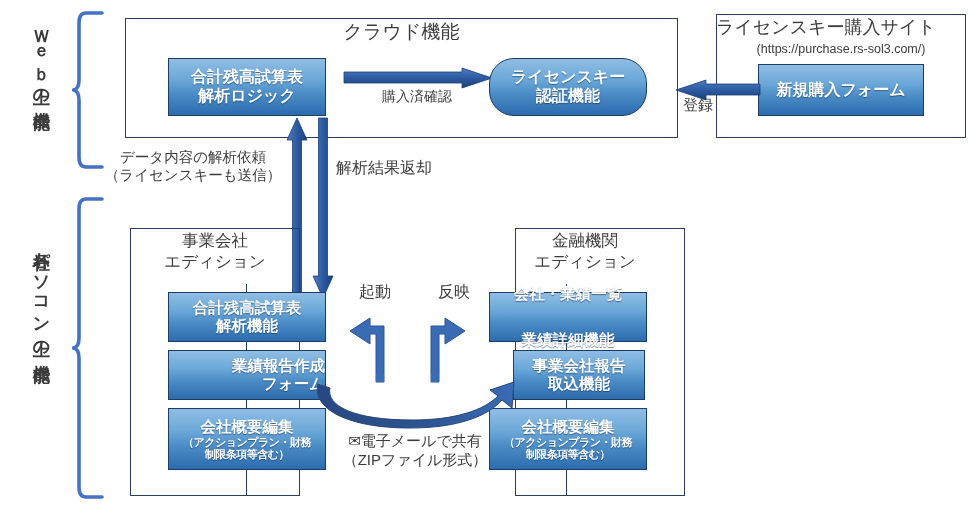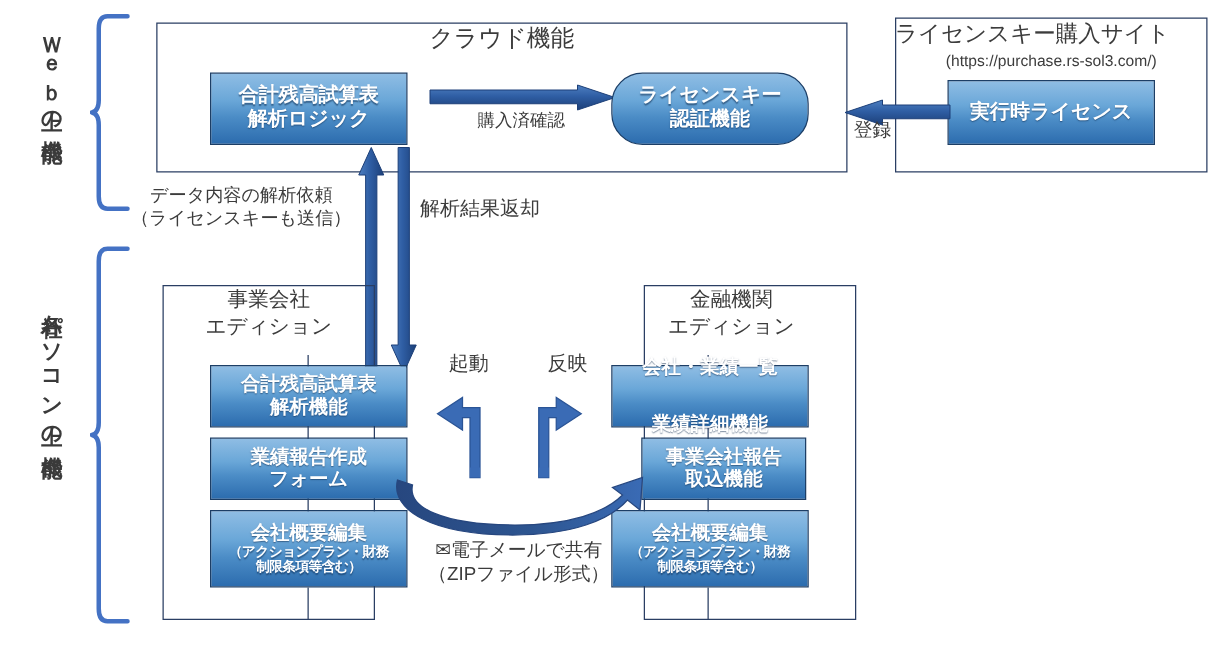--- a/index.html
+++ b/index.html
@@ -122,21 +122,21 @@
   <div class="pbox" style="left:489px;top:58px;width:158px;height:58px;font-size:16px;border-radius:25px;">
     <span>ライセンスキー</span>
     <span>認証機能</span>
   </div>
 
   <div class="container" style="left:716px;top:14px;width:250px;height:124px;"></div>
   <div class="container-title" style="left:716px;top:16px;width:202px;font-size:18px;">ライセンスキー購入サイト</div>
   <div class="container-title" style="left:716px;top:42px;width:250px;font-size:12.5px;">(https://purchase.rs-sol3.com/)</div>
 
   <div class="pbox" style="left:758px;top:64px;width:166px;height:52px;font-size:16px;">
-    <span>実行時ライセンス</span>
+    <span>新規購入フォーム</span>
   </div>
 
   <svg class="arrowsvg" style="left:676px;top:80px;" width="84" height="22" viewBox="0 0 84 22">
     <defs>
       <linearGradient id="ghoriz2" x1="0" y1="0" x2="0" y2="1">
         <stop offset="0%" stop-color="#4e7fc0"></stop>
         <stop offset="45%" stop-color="#2f5ea4"></stop>
         <stop offset="100%" stop-color="#1c3f78"></stop>
       </linearGradient>
     </defs>
@@ -182,21 +182,21 @@
   <div class="vline" style="left:246px;top:284px;height:10px;"></div>
   <div class="vline" style="left:246px;top:340px;height:12px;"></div>
   <div class="vline" style="left:246px;top:398px;height:12px;"></div>
   <div class="vline" style="left:246px;top:470px;height:26px;"></div>
 
   <div class="pbox" style="left:168px;top:292px;width:158px;height:50px;font-size:15.5px;">
     <span>合計残高試算表</span>
     <span>解析機能</span>
   </div>
 
-  <div class="pbox" style="left:168px;top:350px;width:158px;height:50px;font-size:15.5px;">
+  <div class="pbox" style="left:168px;top:350px;width:158px;height:50px;font-size:15.5px;align-items:flex-end;">
     <span>業績報告作成</span>
     <span>フォーム</span>
   </div>
 
   <div class="pbox" style="left:168px;top:408px;width:158px;height:62px;font-size:15.5px;">
     <span>会社概要編集</span>
     <span class="sub">（アクションプラン・財務</span>
     <span class="sub">制限条項等含む）</span>
   </div>
 

